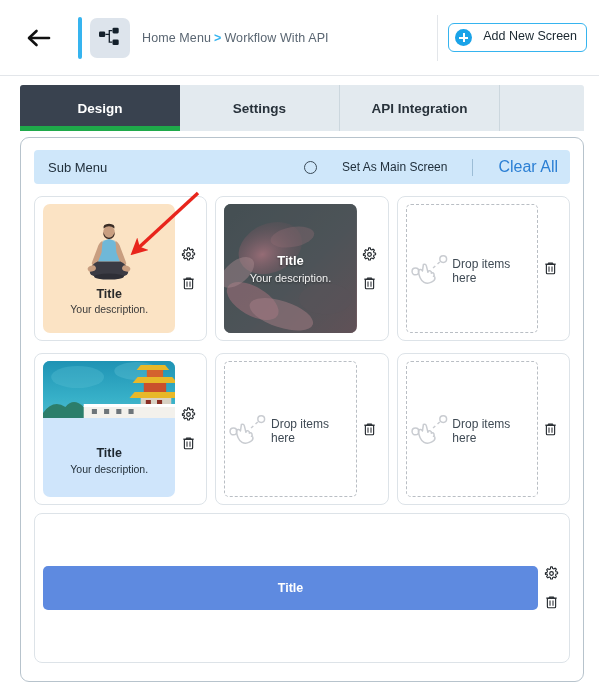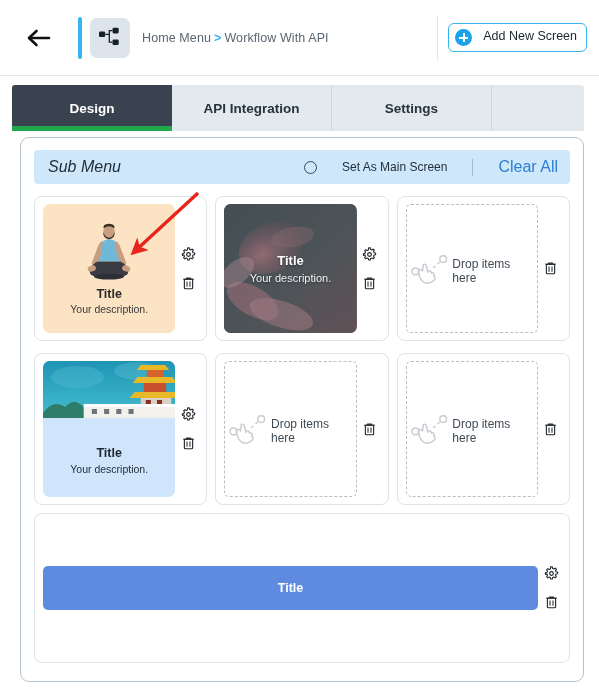--- a/index.html
+++ b/index.html
@@ -99,21 +99,21 @@
     width: 2px; height: 9px;
     background: #fff;
   }
   .add-screen-btn .plus-circle { position: relative; }
   .add-screen-label { font-size: 12.5px; color: #1a2730; white-space: nowrap; }
 
   
   .tabs-row {
     display: flex;
     height: 46px;
-    margin: 9px 15px 0 12px;
+    margin: 9px 15px 0 20px;
     background: #e3eaef;
     border-radius: 3px 3px 0 0;
     overflow: hidden;
   }
   .tab {
     flex: 0 0 160px;
     display: flex; align-items: center; justify-content: center;
     font-size: 13.5px;
     color: #28323b;
     font-weight: bold;
@@ -148,24 +148,23 @@
 
   
   .submenu-bar {
     height: 34px;
     background: #cfe7fa;
     border-radius: 4px;
     display: flex; align-items: center;
     padding: 0 12px 0 14px;
   }
   .submenu-title {
-    font-size: 16px;
+    font-size: 13px;
     color: #21303c;
     flex: 1 1 auto;
-    font-style: italic;
   }
   .submenu-right { display: flex; align-items: center; gap: 25px; }
   .radio-outer {
     width: 13px; height: 13px;
     border: 1.6px solid #3a4a57;
     border-radius: 50%;
     flex: 0 0 auto;
     cursor: pointer;
   }
   .set-main-label { font-size: 12px; color: #21303c; cursor: pointer; }
@@ -333,24 +332,24 @@
       <span class="add-screen-label">Add New Screen</span>
     </div>
   </div>
 </div>
 
 <div class="tabs-row">
   <div class="tab active">
     <span>Design</span>
   </div>
   <div class="tab">
+    <span>Settings</span>
+  </div>
+  <div class="tab">
     <span>API Integration</span>
-  </div>
-  <div class="tab">
-    <span>Settings</span>
   </div>
   <div class="tab filler"></div>
 </div>
 
 <div class="panel">
 
   <div class="submenu-bar">
     <div class="submenu-title">Sub Menu</div>
     <div class="submenu-right">
       <span class="radio-outer"></span>

